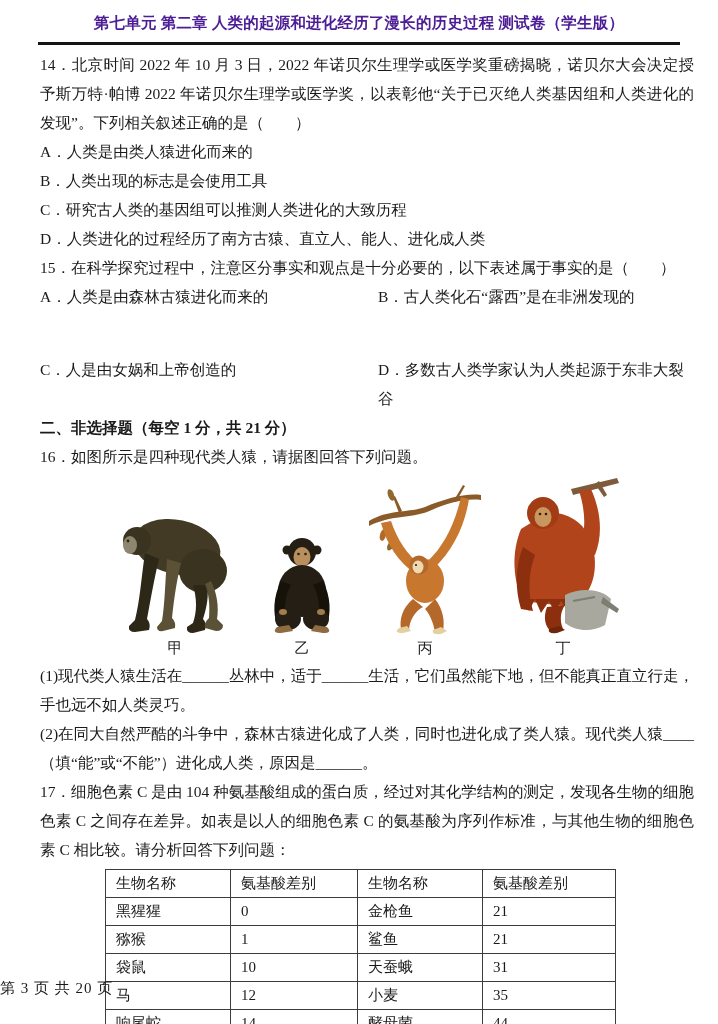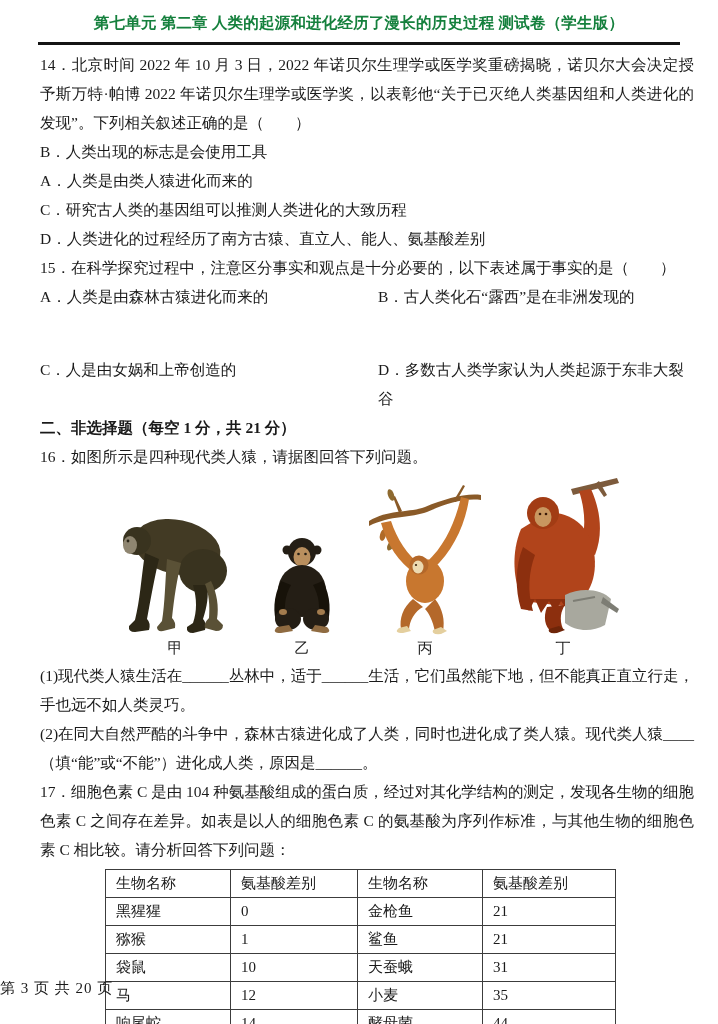--- a/index.html
+++ b/index.html
@@ -33,30 +33,30 @@
   .footer{
     position:absolute;bottom:26px;left:0;width:100%;text-align:left;
     font-size:15px;letter-spacing:1px;
   }
 </style>
 </head>
 <body>
 
 <div class="page">
 
-  <div class="doc-title" style="color: #15803d;">第七单元 第二章 人类的起源和进化经历了漫长的历史过程 测试卷（学生版）</div>
+  <div class="doc-title" style="color: #4c1d95;">第七单元 第二章 人类的起源和进化经历了漫长的历史过程 测试卷（学生版）</div>
   <div class="title-rule" style="background: rgb(20, 20, 20);"></div>
 
   <div class="content">
 
     <p class="stem">14．北京时间 2022 年 10 月 3 日，2022 年诺贝尔生理学或医学奖重磅揭晓，诺贝尔大会决定授予斯万特·帕博 2022 年诺贝尔生理学或医学奖，以表彰他“关于已灭绝人类基因组和人类进化的发现”。下列相关叙述正确的是（　　）</p>
+    <div class="opt-line">A．人类是由类人猿进化而来的</div>
     <div class="opt-line">B．人类出现的标志是会使用工具</div>
-    <div class="opt-line">A．人类是由类人猿进化而来的</div>
     <div class="opt-line">C．研究古人类的基因组可以推测人类进化的大致历程</div>
-    <div class="opt-line">D．人类进化的过程经历了南方古猿、直立人、能人、氨基酸差别</div>
+    <div class="opt-line">D．人类进化的过程经历了南方古猿、直立人、能人、进化成人类</div>
 
     <p class="stem">15．在科学探究过程中，注意区分事实和观点是十分必要的，以下表述属于事实的是（　　）</p>
     <div class="opt-grid">
       <div>A．人类是由森林古猿进化而来的</div>
       <div>B．古人类化石“露西”是在非洲发现的</div>
       <div>C．人是由女娲和上帝创造的</div>
       <div>D．多数古人类学家认为人类起源于东非大裂谷</div>
     </div>
 
     <div class="section-head">二、非选择题（每空 1 分，共 21 分）</div>

